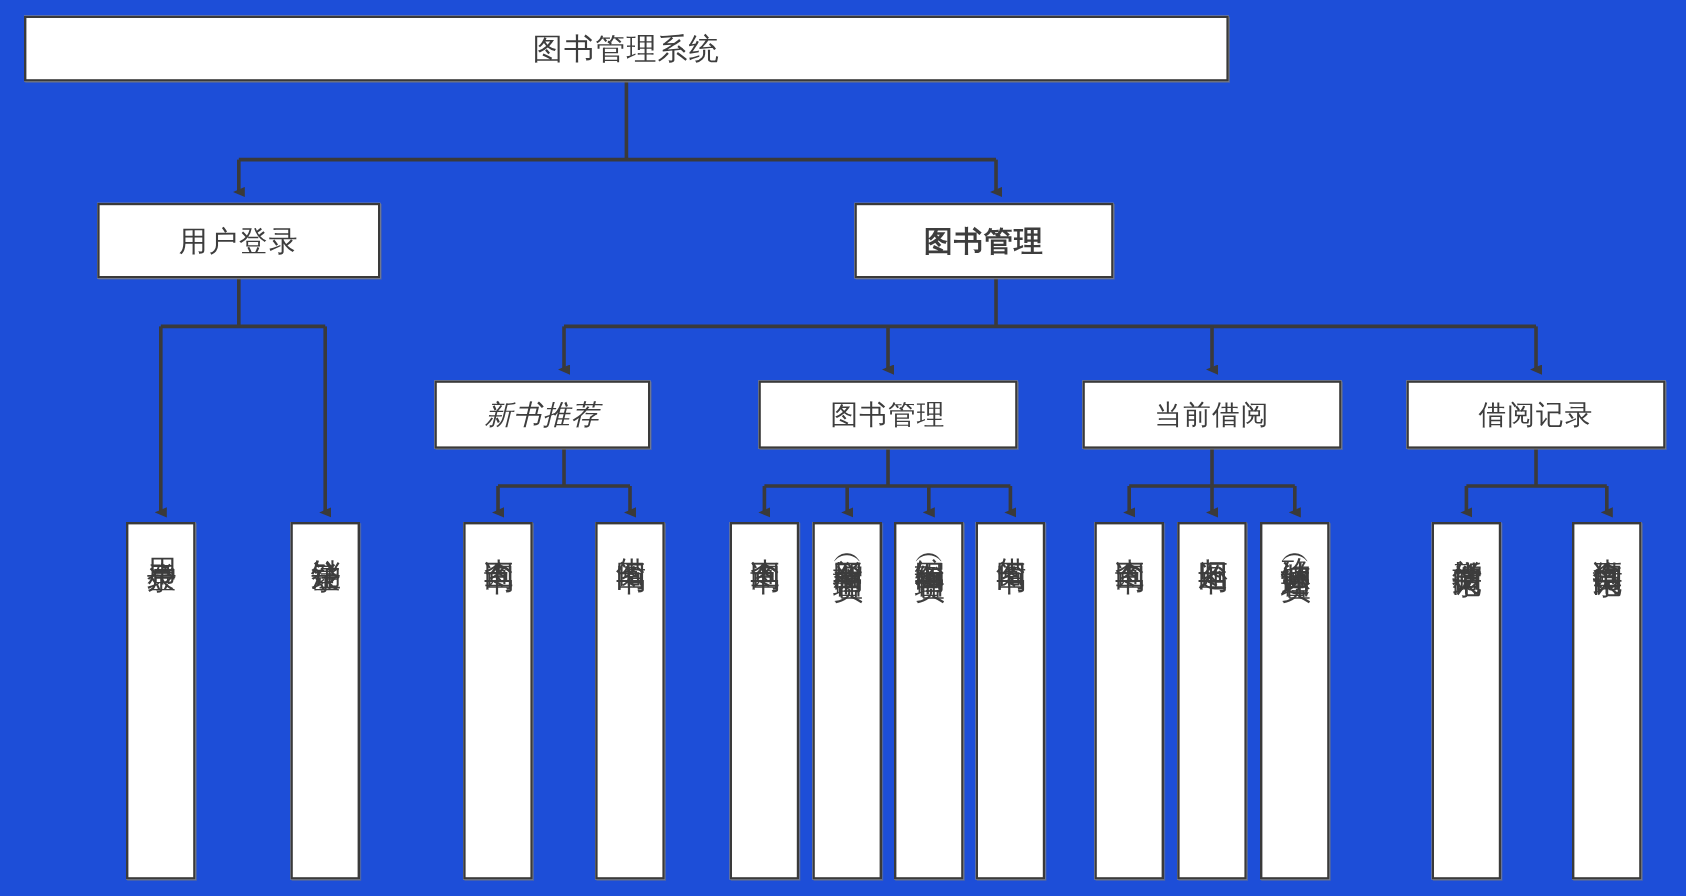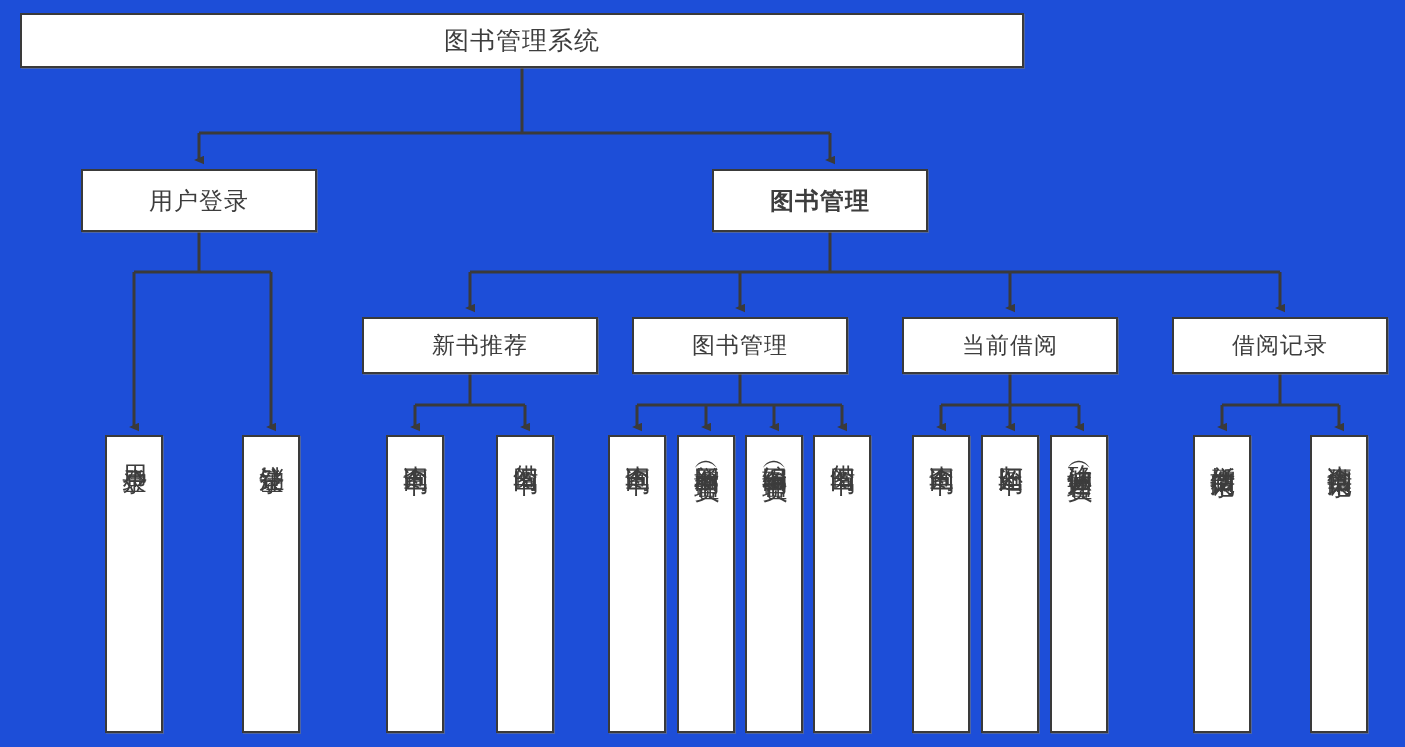--- a/index.html
+++ b/index.html
@@ -131,21 +131,21 @@
     <span class="node-label">图书管理系统</span>
   </div>
 
   <div class="node level2" style="left:81px; top:169px; width:236px; height:63px;">
     <span class="node-label">用户登录</span>
   </div>
   <div class="node level2" style="left:712px; top:169px; width:216px; height:63px;font-weight:bold;">
     <span class="node-label">图书管理</span>
   </div>
 
-  <div class="node level3" style="left:362px; top:317px; width:236px; height:57px;">
+  <div class="node level3" style="left:362px; top:317px; width:180px; height:57px;font-style:italic;">
     <span class="node-label">新书推荐</span>
   </div>
   <div class="node level3" style="left:632px; top:317px; width:216px; height:57px;">
     <span class="node-label">图书管理</span>
   </div>
   <div class="node level3" style="left:902px; top:317px; width:216px; height:57px;">
     <span class="node-label">当前借阅</span>
   </div>
   <div class="node level3" style="left:1172px; top:317px; width:216px; height:57px;">
     <span class="node-label">借阅记录</span>

